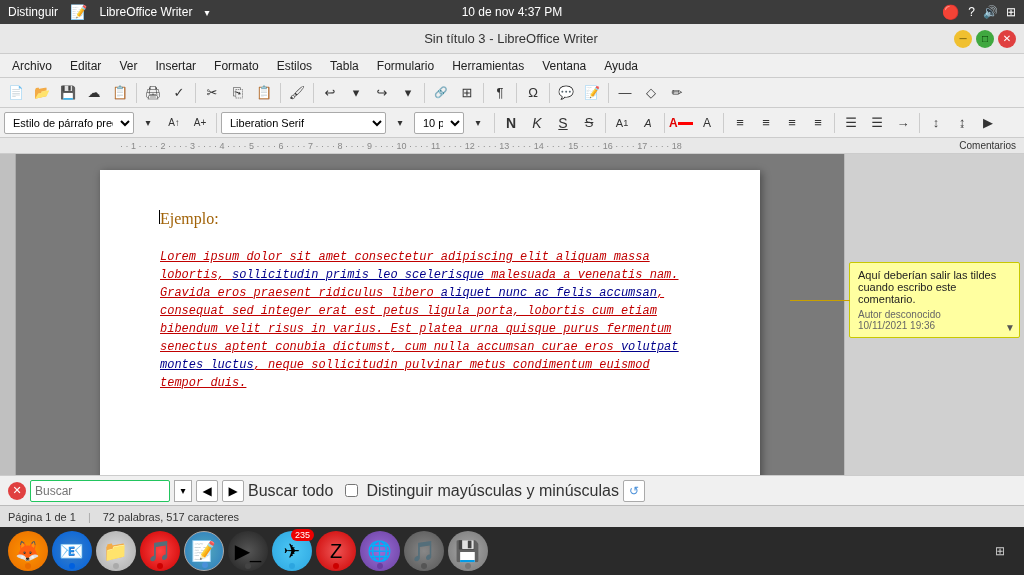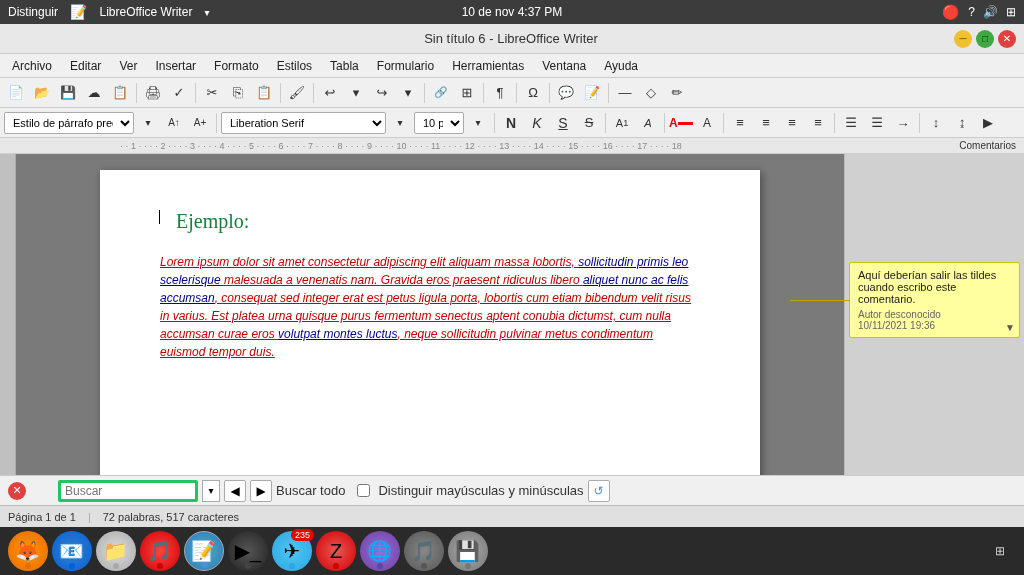--- a/index.html
+++ b/index.html
@@ -143,28 +143,27 @@
       width: 660px;
       min-height: 440px;
       box-shadow: 2px 2px 8px rgba(0,0,0,0.4);
       padding: 40px 60px;
       position: relative;
       flex-shrink: 0;
     }
 
     .page-example-label {
       font-family: 'Liberation Serif', Georgia, serif;
-      font-size: 20px;
-      color: #15803d;
+      font-size: 16px;
+      color: #a16207;
       margin-bottom: 20px;
-      margin-left: 16px;
     }
 
     .page-lorem {
-      font-family: Liberation Sans, sans-serif;
+      font-family: Liberation Mono, monospace;
       font-size: 12px;
       color: #c00000;
       line-height: 1.5;
       text-decoration: underline;
       font-style: italic;
     }
 
     
     .comment-area {
       width: 180px;
@@ -217,34 +216,34 @@
       border-top: 1px solid #ccc;
       gap: 4px;
       flex-shrink: 0;
     }
     .search-close-btn {
       width: 18px; height: 18px; background: #e04040; border-radius: 50%;
       display: flex; align-items: center; justify-content: center;
       color: #fff; font-size: 11px; cursor: pointer; border: none;
     }
     .search-input {
-      width: 140px; height: 22px; border: 3px solid #22c55e; padding: 0 4px;
-      font-size: 12px; border-radius: 2px; margin-left: 28px;
+      width: 140px; height: 22px; border: 1px solid #22c55e; padding: 0 4px;
+      font-size: 12px; border-radius: 2px;
     }
     .search-dropdown-btn {
       width: 18px; height: 22px; border: 1px solid #aaa; background: #fff;
       cursor: pointer; display: flex; align-items: center; justify-content: center;
       font-size: 10px;
     }
     .search-nav-btn {
       width: 22px; height: 22px; border: 1px solid #aaa; background: #fff;
       cursor: pointer; display: flex; align-items: center; justify-content: center;
       font-size: 12px; border-radius: 2px;
     }
-    .search-label { font-size: 13px; color: #333; text-align: right; }
+    .search-label { font-size: 16px; color: #333; text-align: right; }
     .search-checkbox { margin: 0 4px 0 8px; }
     .search-refresh-btn {
       width: 22px; height: 22px; border: 1px solid #aaa; background: #fff;
       cursor: pointer; display: flex; align-items: center; justify-content: center;
       font-size: 12px; border-radius: 2px; color: #4a90d9;
     }
 
     
     .status-bar {
       background: #e0e0e0;
@@ -316,21 +315,21 @@
   <div class="system-bar-right">
     <span style="font-size:14px;">🔴</span>
     <span style="font-size:12px;">?</span>
     <span style="font-size:12px;">🔊</span>
     <span style="font-size:12px;">⊞</span>
   </div>
 </div>
 
 <div class="title-bar">
   <div style="width:60px;"></div>
-  <div class="title-bar-title">Sin título 6 - LibreOffice Writer</div>
+  <div class="title-bar-title">Sin título 3 - LibreOffice Writer</div>
   <div class="window-controls">
     <button class="win-btn win-min">─</button>
     <button class="win-btn win-max">□</button>
     <button class="win-btn win-close">✕</button>
   </div>
 </div>
 
 <div class="menu-bar">
   <span class="menu-item">Archivo</span>
   <span class="menu-item">Editar</span>

